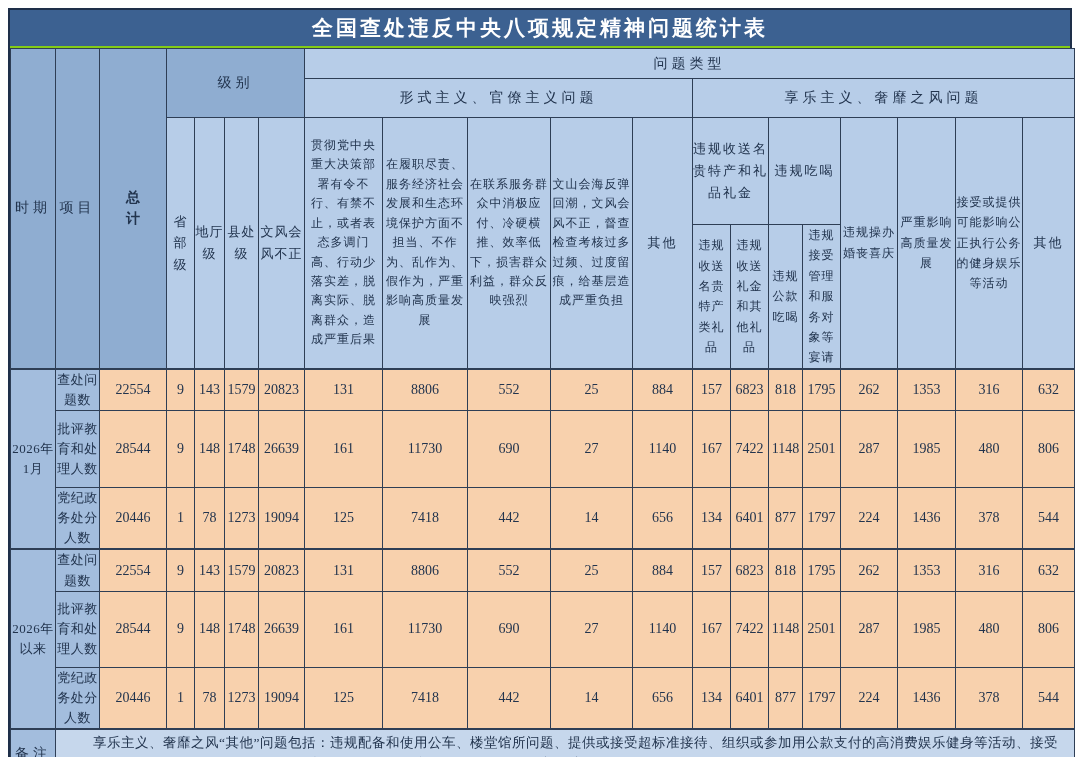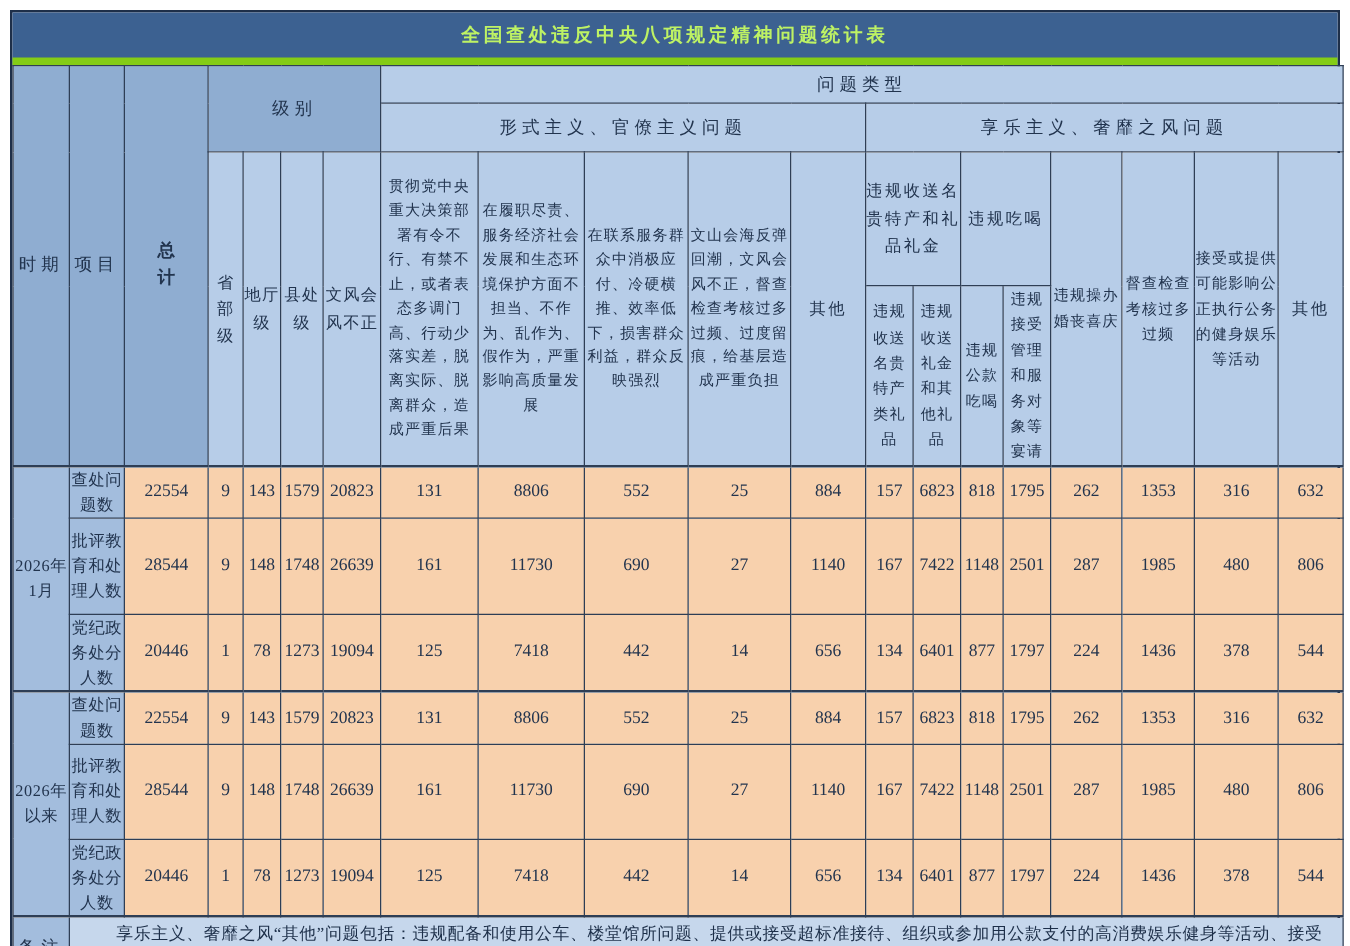--- a/index.html
+++ b/index.html
@@ -5,23 +5,23 @@
   html,body{margin:0;padding:0;background:#ffffff;}
   .page{
     width:1080px;height:757px;box-sizing:border-box;
     padding:8px 8px 6px 8px;background:#ffffff;
     font-family:"Liberation Serif","DejaVu Serif",serif;
   }
   .sheet{
     width:1064px;box-sizing:border-box;border:2px solid #1e2f49;
   }
   .titlebar{
-    height:36px;background:#3c6191;border-bottom:6px solid #84cc16;
+    height:36px;background:#3c6191;border-bottom:2px solid #84cc16;
     display:flex;align-items:center;justify-content:center;
-    color:#bef264;font-size:15px;font-weight:bold;letter-spacing:3px;
+    color:#ffffff;font-size:21px;font-weight:bold;letter-spacing:3px;
   }
   table.tbl{
     border-collapse:collapse;table-layout:fixed;width:1060px;
   }
   .tbl th,.tbl td{
     border:1px solid #2e3e55;vertical-align:middle;text-align:center;
     padding:0;font-weight:normal;color:#22344e;overflow:hidden;
   }
   .dark{background:#8fadd1;}
   .mid{background:#a3bddd;}
@@ -95,21 +95,21 @@
         <th rowspan="2" class="light lv">县处级</th>
         <th rowspan="2" class="light lv">文风会风不正</th>
         <th rowspan="2" class="light desc bl">贯彻党中央重大决策部署有令不行、有禁不止，或者表态多调门高、行动少落实差，脱离实际、脱离群众，造成严重后果</th>
         <th rowspan="2" class="light desc">在履职尽责、服务经济社会发展和生态环境保护方面不担当、不作为、乱作为、假作为，严重影响高质量发展</th>
         <th rowspan="2" class="light desc">在联系服务群众中消极应付、冷硬横推、效率低下，损害群众利益，群众反映强烈</th>
         <th rowspan="2" class="light desc">文山会海反弹回潮，文风会风不正，督查检查考核过多过频、过度留痕，给基层造成严重负担</th>
         <th rowspan="2" class="light other">其他</th>
         <th colspan="2" class="light grp bl">违规收送名贵特产和礼品礼金</th>
         <th colspan="2" class="light grp">违规吃喝</th>
         <th rowspan="2" class="light sub">违规操办婚丧喜庆</th>
-        <th rowspan="2" class="light sub">督查检查考核过多过频</th>
+        <th rowspan="2" class="light sub">严重影响高质量发展</th>
         <th rowspan="2" class="light sub">接受或提供可能影响公正执行公务的健身娱乐等活动</th>
         <th rowspan="2" class="light other">其他</th>
       </tr>
 
       <tr style="height:130px">
         <th class="light sub bl">违规收送名贵特产类礼品</th>
         <th class="light sub">违规收送礼金和其他礼品</th>
         <th class="light sub">违规公款吃喝</th>
         <th class="light sub">违规接受管理和服务对象等宴请</th>
       </tr>

